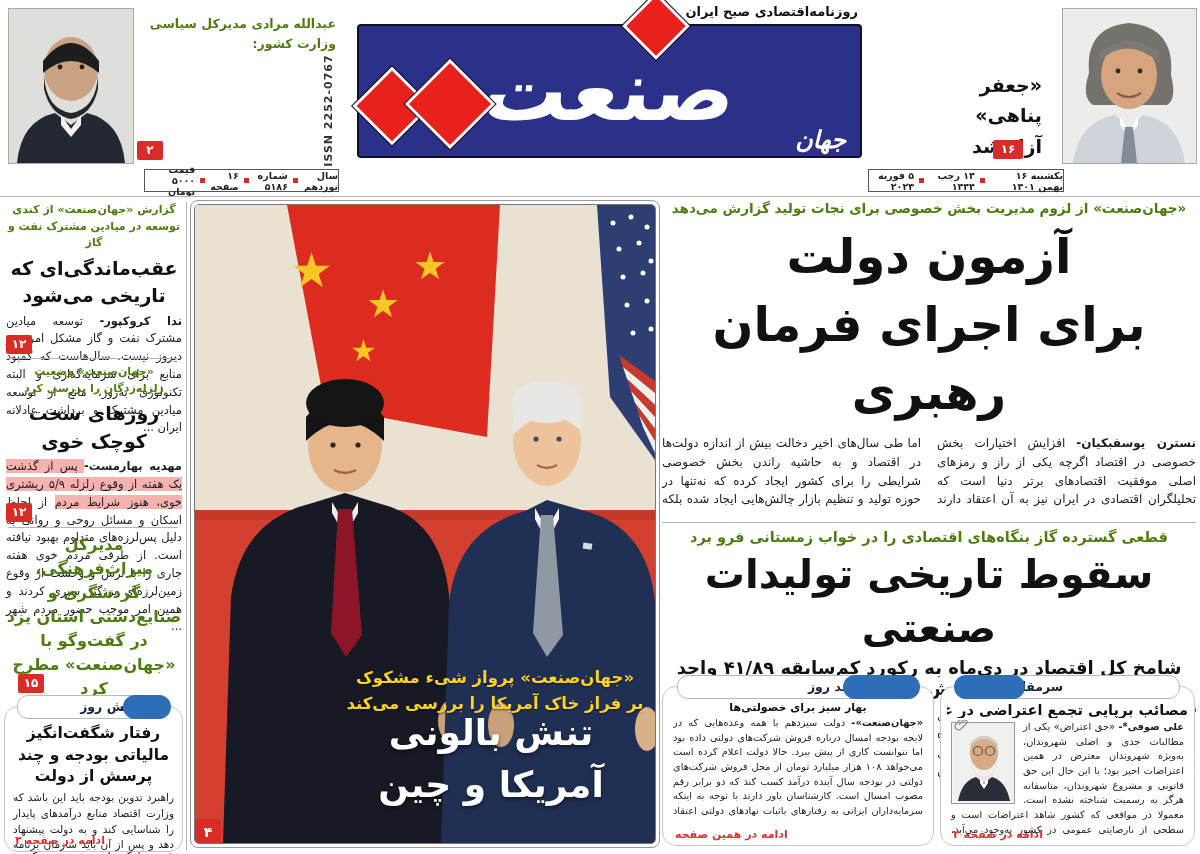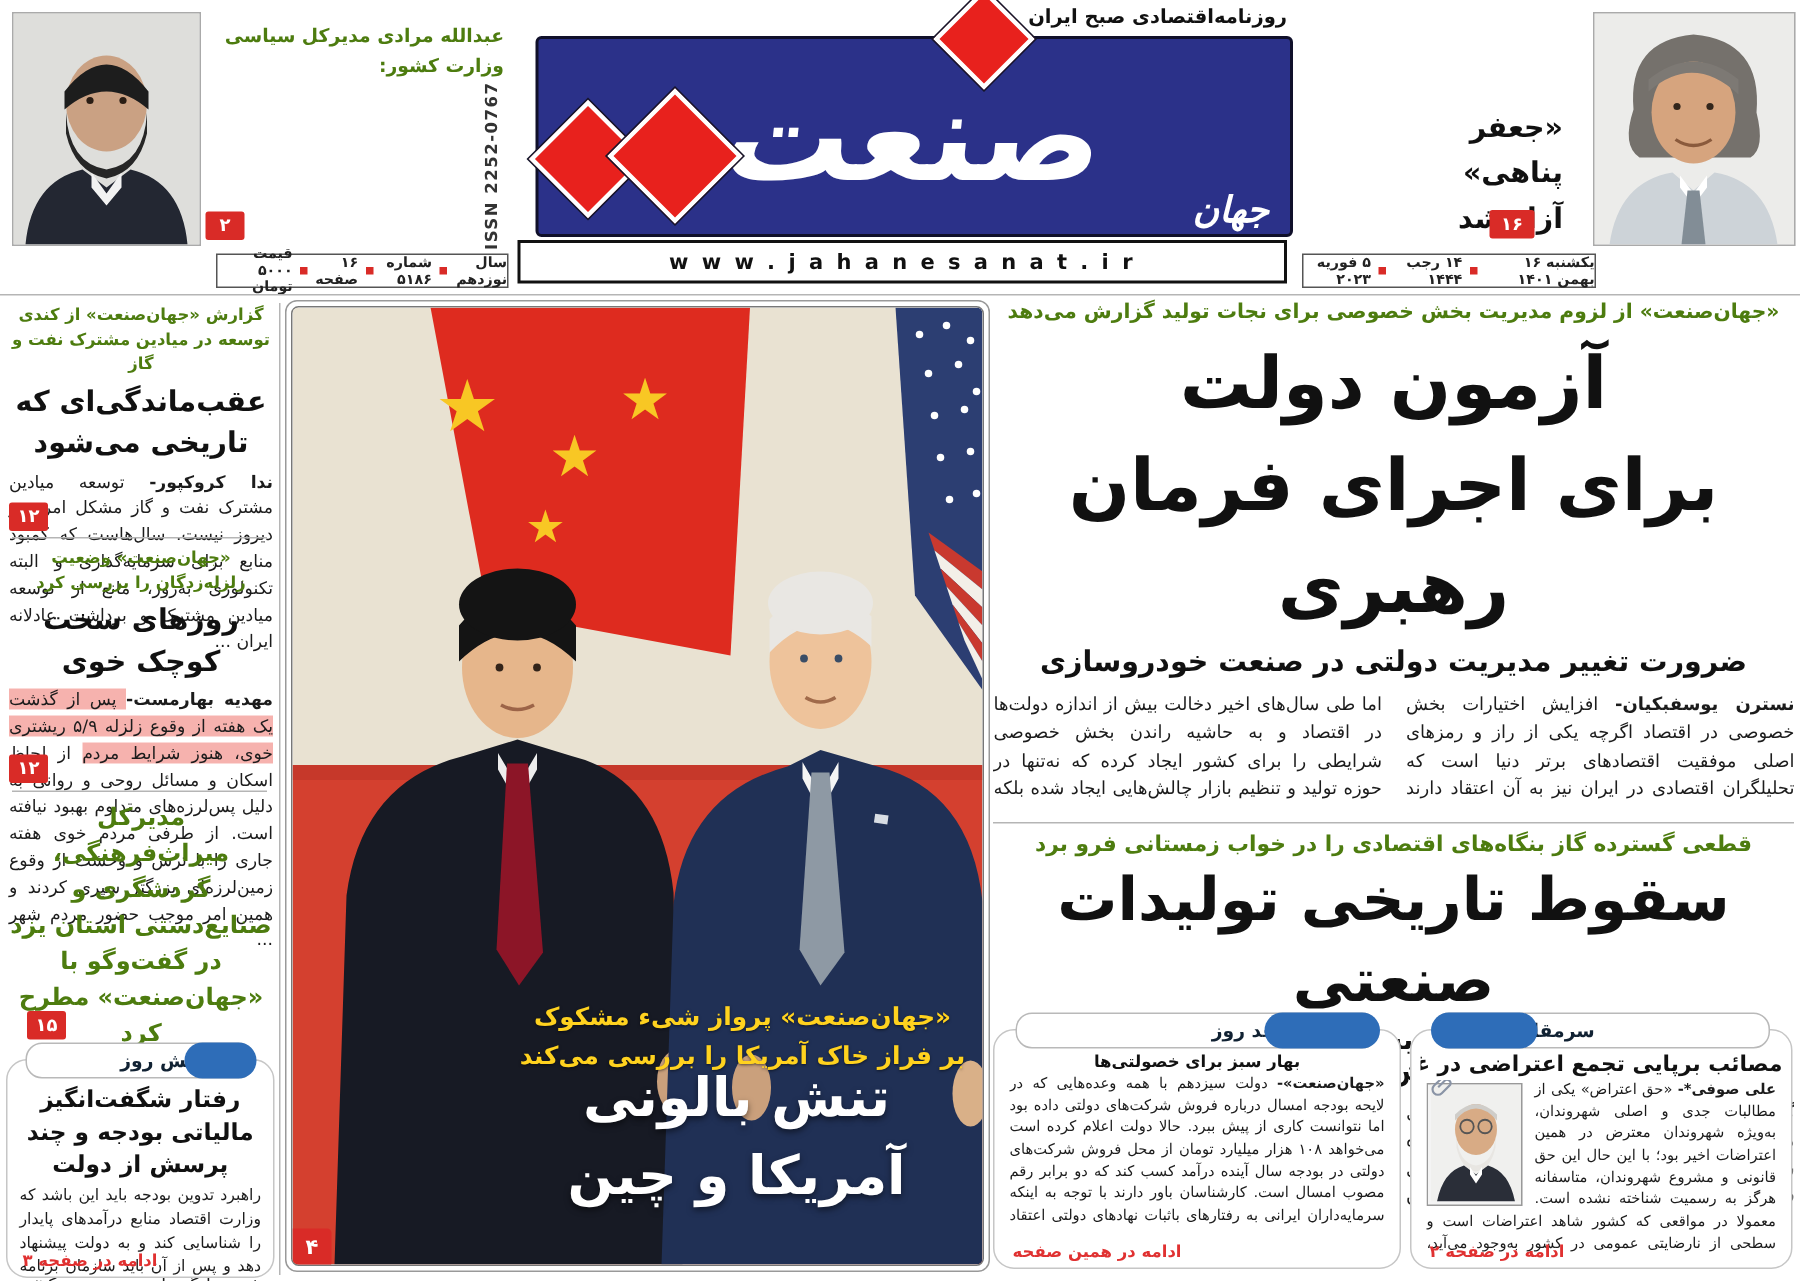--- a/index.html
+++ b/index.html
@@ -73,21 +73,20 @@
 
   <div class="abs bold" style="right:342px;top:4px;font-size:13px;">روزنامه‌اقتصادی صبح ایران</div>
 
   <div class="abs logo-box" style="left:357px;top:24px;width:501px;height:130px;">
     <div style="position:absolute;inset:0;display:flex;align-items:center;justify-content:center;color:#fff;font-weight:bold;font-size:84px;line-height:1;transform:skewX(-6deg);">صنعت</div>
     <div style="position:absolute;right:14px;bottom:2px;color:#fff;font-weight:bold;font-size:24px;font-style:italic;">جهان</div>
   </div>
   <div class="abs diamond" style="left:632px;top:2px;width:42px;height:42px;"></div>
   <div class="abs diamond" style="left:364px;top:78px;width:50px;height:50px;"></div>
   <div class="abs diamond" style="left:418px;top:72px;width:58px;height:58px;"></div>
-  <div class="abs" style="left:345px;top:160px;width:509px;height:25px;border:2px solid #111;background:#fff;display:flex;align-items:center;justify-content:center;font-weight:bold;font-size:14px;letter-spacing:2px;direction:ltr;">w w w . j a h a n e s a n a t . i r</div>
 
   <div class="abs" style="right:158px;top:70px;width:130px;text-align:right;">
     <div class="bold" style="font-size:19px;line-height:1.6;">«جعفر پناهی»</div>
     <div class="bold" style="font-size:19px;line-height:1.6;">آزاد شد</div>
   </div>
   <div class="abs badge" style="right:177px;top:140px;width:30px;height:19px;">۱۶</div>
   <div class="abs bar" style="left:868px;top:169px;width:194px;height:21px;">
     <span>یکشنبه ۱۶ بهمن ۱۴۰۱</span>
       <span class="sq"></span>
     <span>۱۴ رجب ۱۴۴۴</span>
@@ -220,21 +219,20 @@
       <div class="abs badge" style="left:0;top:614px;width:26px;height:26px;line-height:26px;font-size:14px;border-radius:0 3px 3px 0;">۴</div>
     </div>
   </div>
 
   <div class="abs" style="left:662px;top:200px;width:534px;height:652px;">
     <div class="kicker ctr" style="font-size:13.5px;">«جهان‌صنعت» از لزوم مدیریت بخش خصوصی برای نجات تولید گزارش می‌دهد</div>
     <div class="bold ctr" style="font-size:48px;line-height:1.42;margin-top:6px;">
       <div>آزمون دولت</div>
       <div>برای اجرای فرمان رهبری</div>
     </div>
-    <div class="bold ctr" style="font-size:19px;margin-top:4px;">ضرورت تغییر مدیریت دولتی در صنعت خودروسازی</div>
     <div class="bodytxt jst cols2" style="margin-top:8px;height:78px;overflow:hidden;">
       <span class="lead">نسترن یوسفبکیان-</span><span> افزایش اختیارات بخش خصوصی در اقتصاد اگرچه یکی از راز و رمزهای اصلی موفقیت اقتصادهای برتر دنیا است که تحلیلگران اقتصادی در ایران نیز به آن اعتقاد دارند اما طی سال‌های اخیر دخالت بیش از اندازه دولت‌ها در اقتصاد و به حاشیه راندن بخش خصوصی شرایطی را برای کشور ایجاد کرده که نه‌تنها در حوزه تولید و تنظیم بازار چالش‌هایی ایجاد شده بلکه کشور در حوزه رشد اقتصادی و تجاری دچار عقب‌ماندگی شده است. در واقع با وجود پتانسیل‌ها و ظرفیت‌های قابل توجه ایران برای تولید کالاهای باکیفیت ...</span>
       
     </div>
     <div class="hr" style="margin-top:10px;"></div>
 
     <div class="kicker ctr" style="font-size:14.5px;margin-top:6px;">قطعی گسترده گاز بنگاه‌های اقتصادی را در خواب زمستانی فرو برد</div>
     <div class="bold ctr" style="font-size:40px;line-height:1.35;margin-top:2px;">سقوط تاریخی تولیدات صنعتی</div>
     <div class="bold ctr" style="font-size:18px;margin-top:2px;">شامخ کل اقتصاد در دی‌ماه به رکورد کم‌سابقه ۴۱/۸۹ واحد کاهش یافت</div>
     <div class="bodytxt jst cols2" style="margin-top:7px;height:78px;overflow:hidden;">

